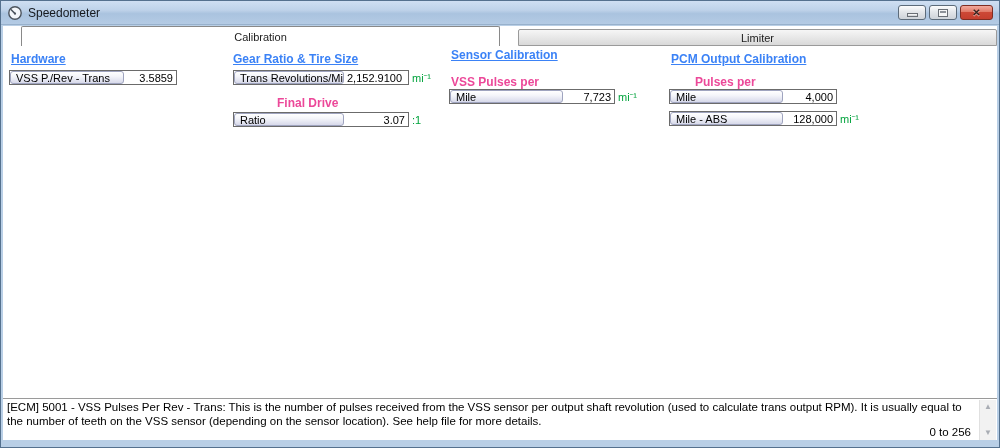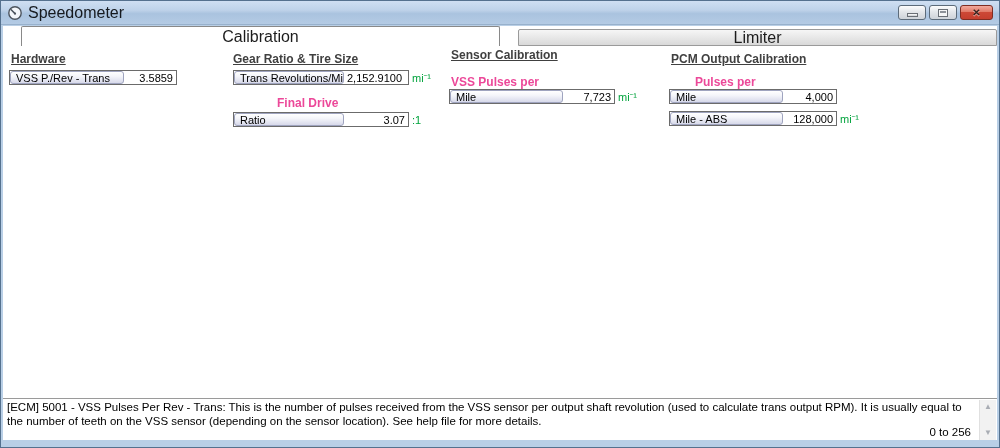--- a/index.html
+++ b/index.html
@@ -11,21 +11,21 @@
   }
 
   
   .titlebar {
     position:absolute; top:0; left:0; right:0; height:24px;
     background:linear-gradient(180deg,#cfdff2 0%,#bed2e9 40%,#aac3df 55%,#b4cbe4 100%);
     display:flex; align-items:center; padding:0 6px;
     border-bottom:1px solid #98b1cc;
   }
   .app-icon { width:16px; height:16px; margin-right:5px; flex:0 0 auto; }
-  .title-text { font-size:16px; color:#15191e; }
+  .title-text { font-size:12px; color:#15191e; }
   .win-buttons { margin-left:auto; display:flex; gap:3px; align-items:center; }
   .wbtn {
     width:28px; height:15px; border:1px solid #5c6b7a; border-radius:3px;
     background:linear-gradient(180deg,#fdfdfd,#e3e6ea 45%,#ced3d9);
     display:flex; align-items:center; justify-content:center; cursor:default;
   }
   .wbtn.close {
     width:33px; border:1px solid #7e2d22;
     background:linear-gradient(180deg,#f2a99c 0%,#e07a67 45%,#cc4836 50%,#c53f2e 100%);
   }
@@ -33,40 +33,40 @@
   .glyph-max { width:10px; height:8px; border:1px solid #6a6f76; background:#f4f5f6; position:relative; }
   .glyph-max::before { content:""; position:absolute; left:1px; right:1px; top:1px; height:2px; background:#8d9299; }
   .glyph-close { font-size:10px; font-weight:bold; color:#3a2420; text-shadow:0 1px 0 rgba(255,255,255,.55); line-height:1; }
 
   
   .tabstrip {
     position:absolute; top:25px; left:2px; right:2px; height:20px;
     display:flex; background:#fff;
   }
   .tab {
-    flex:1; text-align:center; font-size:16px; color:#1c1c1c;
+    flex:1; text-align:center; font-size:11px; color:#1c1c1c;
     display:flex; align-items:center; justify-content:center;margin-left:18px;
   }
   .tab.active {
     background:#fff; border:1px solid #898989; border-bottom:none;
     border-radius:2px 2px 0 0; height:20px;
   }
   .tab.inactive {
     background:linear-gradient(180deg,#f6f6f6,#e9e9e9 45%,#d9d9d9);
     border:1px solid #9a9a9a; border-radius:2px 2px 0 0;
     height:17px; margin-top:3px;
   }
 
   
   .content {
     position:absolute; top:45px; left:2px; right:2px; height:352px;
     background:#fff;
   }
   .sec-header {
-    position:absolute; font-size:12px; font-weight:bold; color:#404040;
+    position:absolute; font-size:12px; font-weight:bold; color:#3b82f6;
     text-decoration:underline; white-space:nowrap;
   }
   .sub-header {
     position:absolute; font-size:12px; font-weight:bold; color:#ec4899; white-space:nowrap;
   }
   .pwrap { position:absolute; display:flex; align-items:center; }
   .prow {
     display:flex; align-items:stretch; height:15px;
     border:1px solid #6b6b6b; background:#fff;
   }

